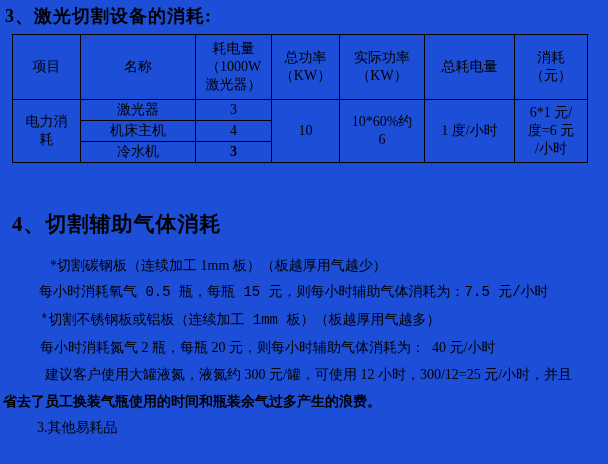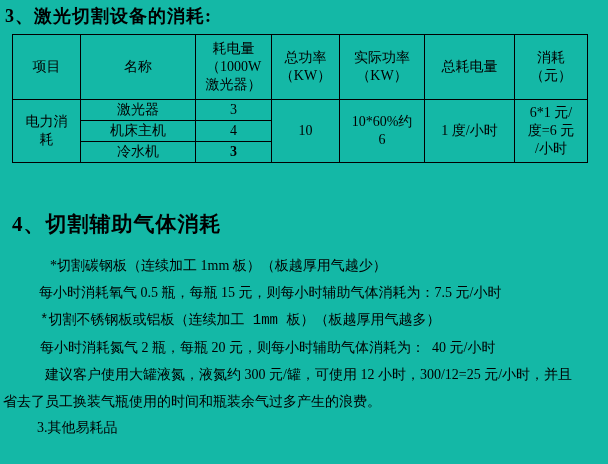--- a/index.html
+++ b/index.html
@@ -1,20 +1,20 @@
 <!DOCTYPE html>
 <html><head>
 <meta charset="utf-8">
 <style>
   html, body { margin: 0; padding: 0; }
   #canvas {
     position: relative;
     width: 608px;
     height: 464px;
-    background: #14b8a6;
+    background: #1d4ed8;
     color: #000000;
     font-family: "Liberation Serif", "DejaVu Serif", serif;
     overflow: hidden;
   }
   .heading {
     position: absolute;
     font-weight: bold;
     white-space: pre;
     letter-spacing: 1px;
   }
@@ -48,25 +48,25 @@
   tr.header-row td { height: 64px; }
   tr.data-row td { height: 20px; }
   td.bold-cell { font-weight: bold; }
   .body-line {
     position: absolute;
     font-size: 14px;
     white-space: pre;
     line-height: 17px;
   }
   .l0 { left: 50px; top: 257px; }
-  .l1 { left: 39px; top: 284px; }
+  .l1 { left: 39px; top: 284px; font-family: Liberation Mono, monospace; }
   .l2 { left: 40px; top: 312px; font-family: Liberation Mono, monospace; }
   .l3 { left: 40px; top: 339px; }
   .l4 { left: 25px; top: 366px; margin-left: 20px; }
-  .l5 { left: 3px;  top: 393px; }
+  .l5 { left: 3px;  top: 393px; font-weight: bold; }
   .l6 { left: 37px; top: 419px; }
   .l7 { left: 42px; top: 446px; }
 </style>
 </head>
 <body>
 
 <div id="canvas">
 
   <div class="heading heading-3">3、激光切割设备的消耗:</div>
 

